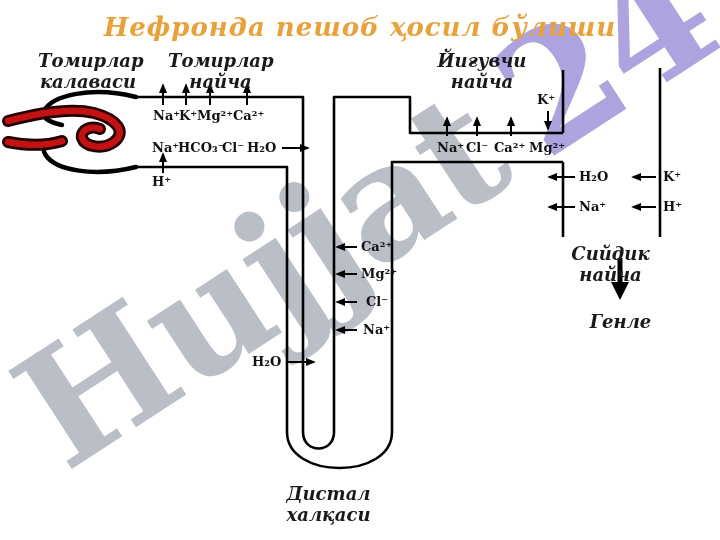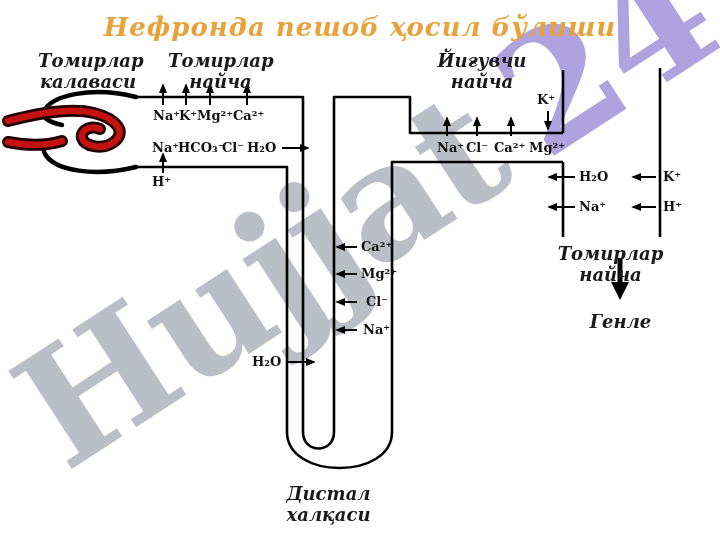--- a/index.html
+++ b/index.html
@@ -105,21 +105,21 @@
     <div>калаваси</div>
   </div>
   <div class="slabel" style="left:168px; top:50px; width:105px">
     <div>Томирлар</div>
     <div>найча</div>
   </div>
   <div class="slabel" style="left:432px; top:50px; width:100px">
     <div>Йиғувчи</div>
     <div>найча</div>
   </div>
-  <div class="slabel" style="left:548px; top:243px; width:125px">Томирлар найча</div>
+  <div class="slabel" style="left:548px; top:243px; width:125px">Сийдик найча</div>
   <div class="slabel" style="left:578px; top:311px; width:85px">Генле</div>
   <div class="slabel" style="left:266px; top:483px; width:125px">Дистал халқаси</div>
 
   <span class="ion" style="left:153px; top:108px">Na⁺</span>
   <span class="ion" style="left:179px; top:108px">K⁺</span>
   <span class="ion" style="left:197px; top:108px">Mg²⁺</span>
   <span class="ion" style="left:233px; top:108px">Ca²⁺</span>
   <span class="ion" style="left:152px; top:140px">Na⁺</span>
   <span class="ion" style="left:178px; top:140px">HCO₃⁻</span>
   <span class="ion" style="left:222px; top:140px">Cl⁻</span>

